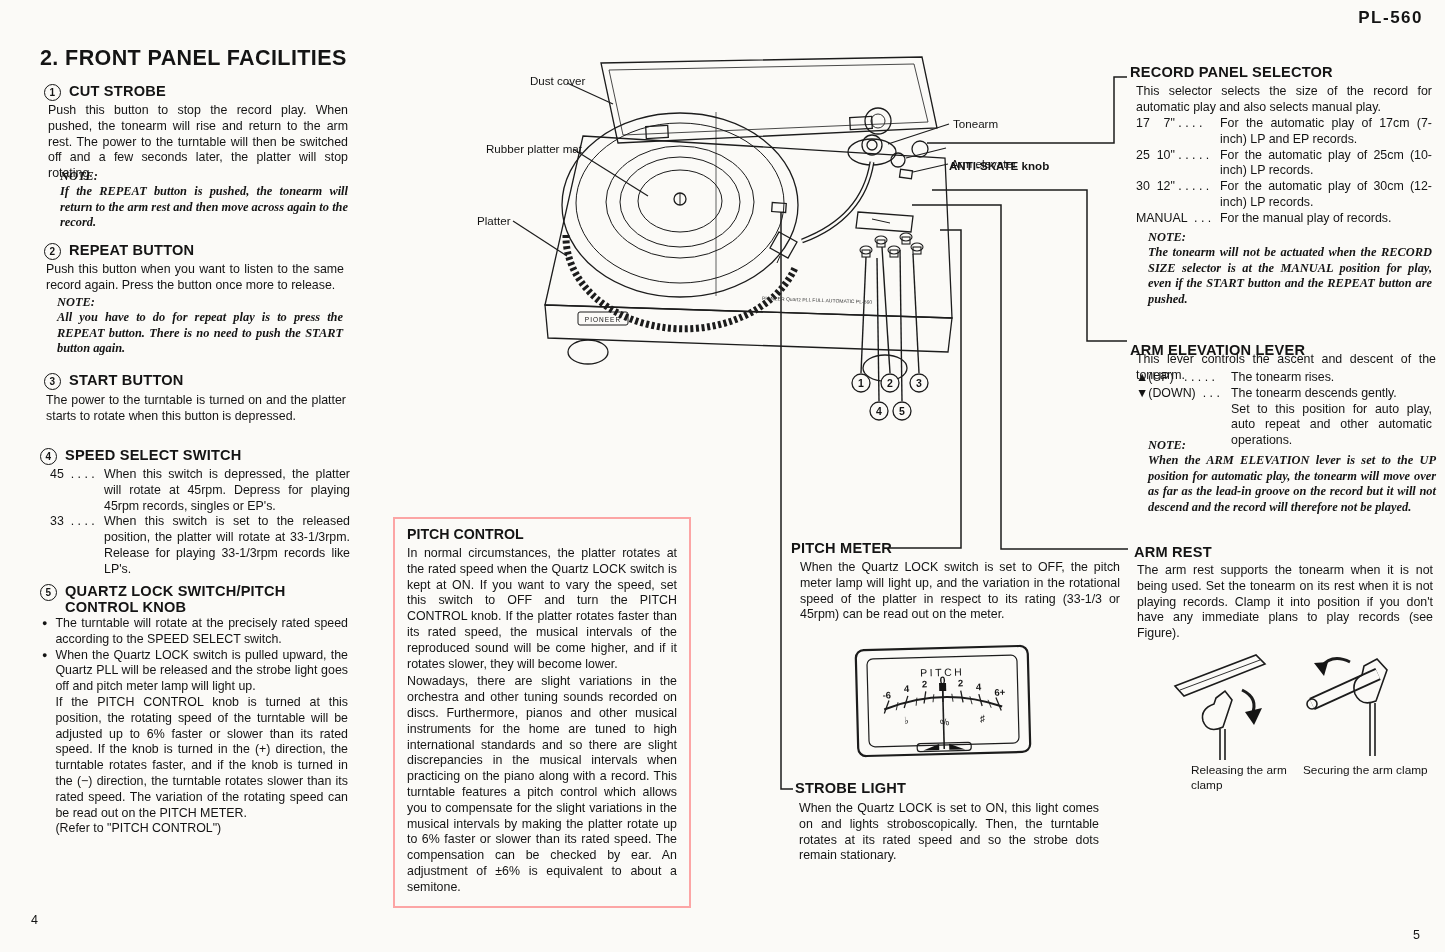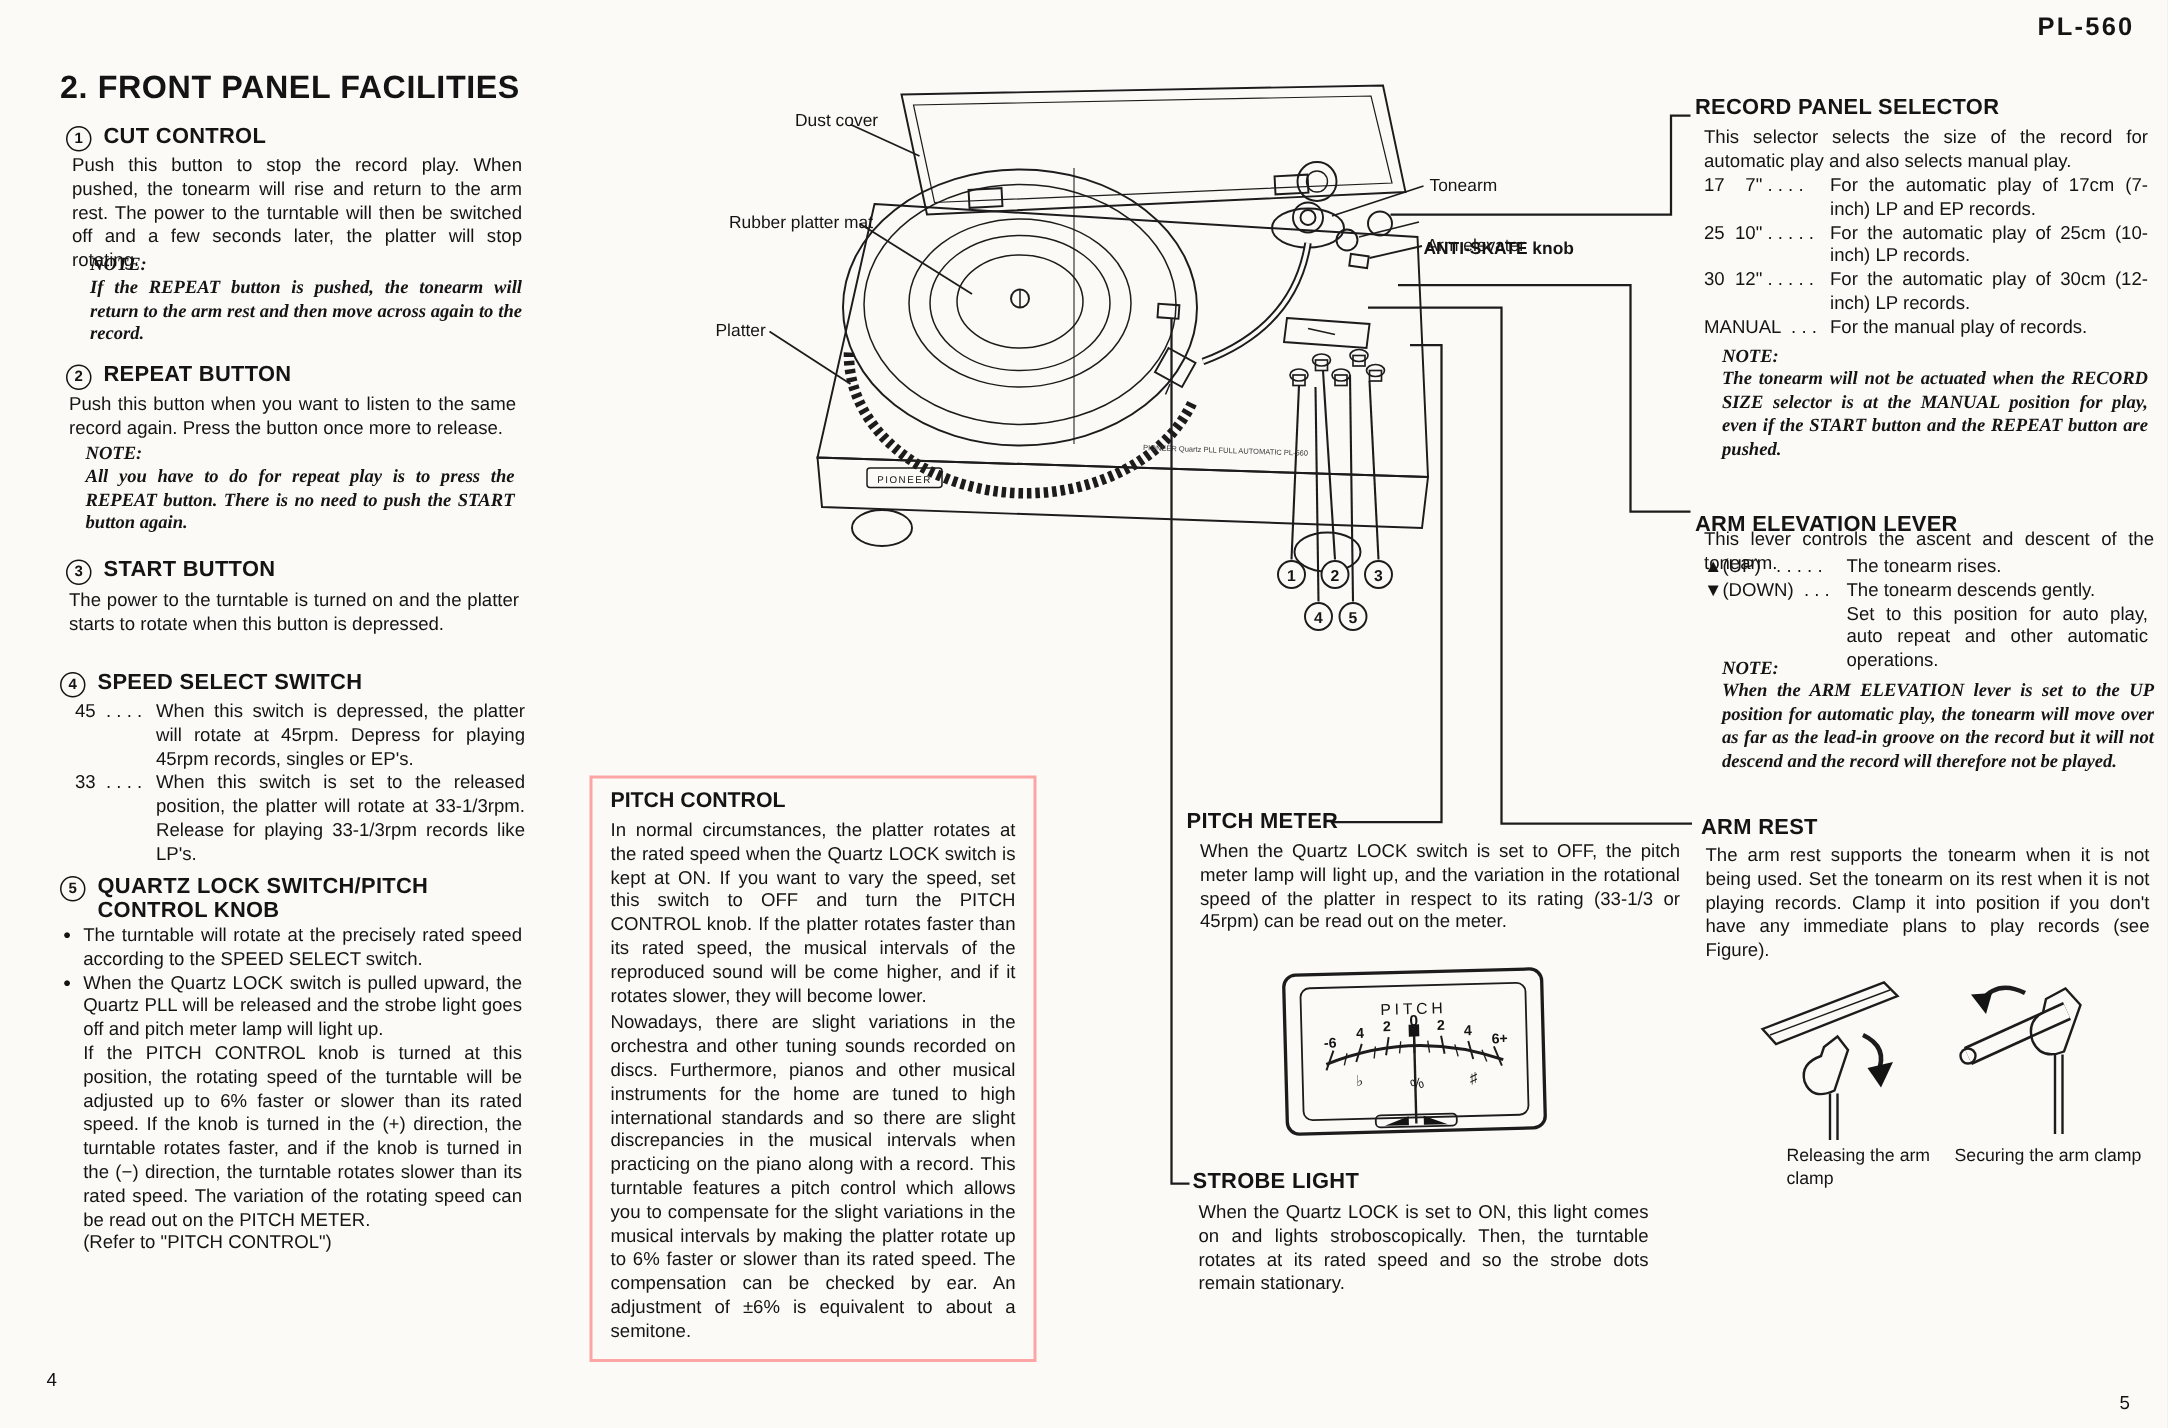--- a/index.html
+++ b/index.html
@@ -200,21 +200,21 @@
       <path d="M 48 14 Q 30 5 19 19" stroke-width="3"></path>
       <polygon points="26,14 12,15 22,28" fill="#141414" stroke="none"></polygon>
     </g>
   </svg>
 
   <div class="abs model" style="right:22px;top:8px;">PL-560</div>
   <div class="abs doc-title" style="left:40px;top:46px;">2. FRONT PANEL FACILITIES</div>
 
   <div class="abs sec-head" style="left:44px;top:83px;">
     <span class="circnum">1</span>
-    <span>CUT CONTROL</span>
+    <span>CUT STROBE</span>
   </div>
   <div class="abs body-text" style="left:48px;top:103px;width:300px;">Push this button to stop the record play. When pushed, the tonearm will rise and return to the arm rest. The power to the turntable will then be switched off and a few seconds later, the platter will stop rotating.</div>
   <div class="abs note" style="left:60px;top:169px;width:288px;">
     <span class="lbl">NOTE:</span>
     <span>If the REPEAT button is pushed, the tonearm will return to the arm rest and then move across again to the record.</span>
   </div>
 
   <div class="abs sec-head" style="left:44px;top:242px;">
     <span class="circnum">2</span>
     <span>REPEAT BUTTON</span>

